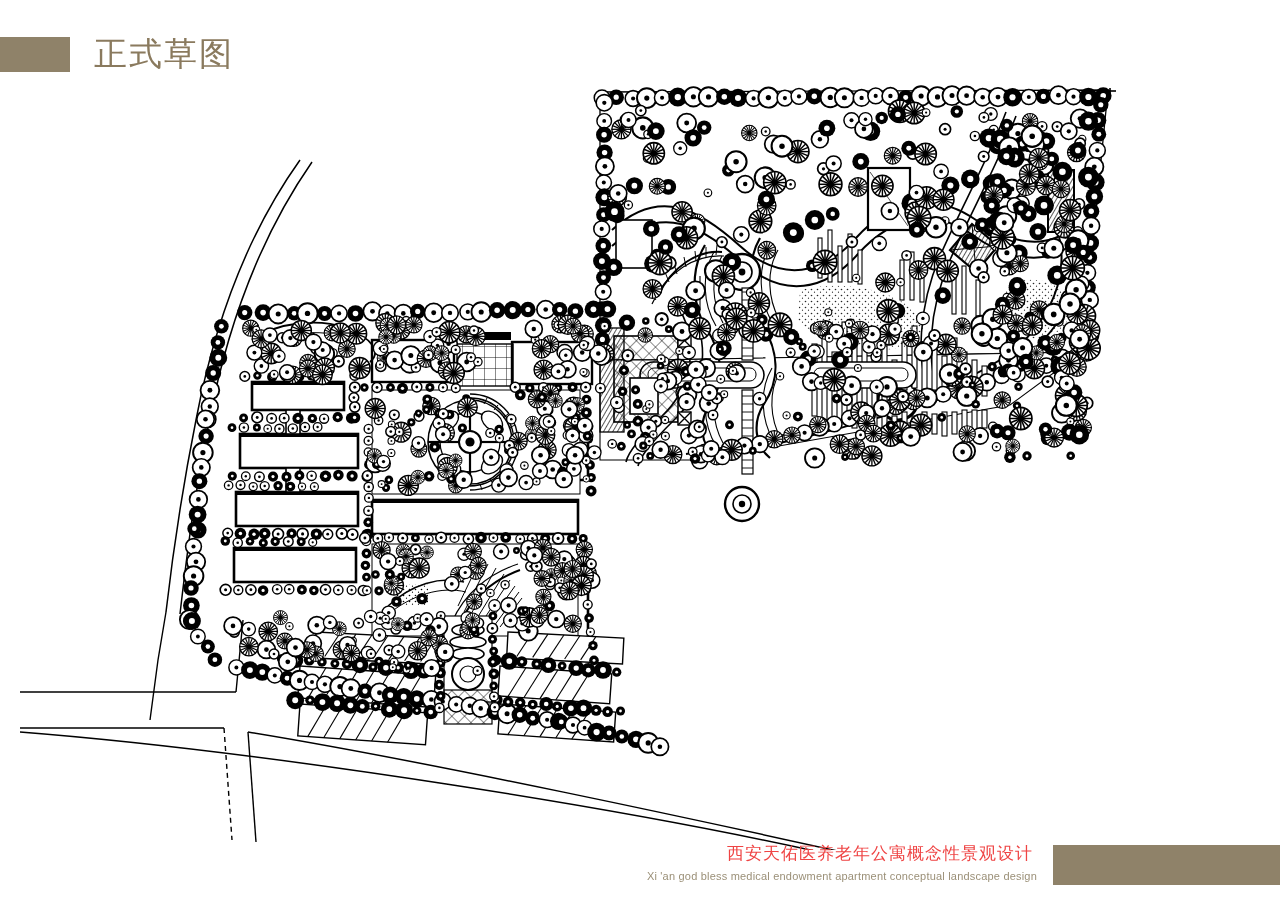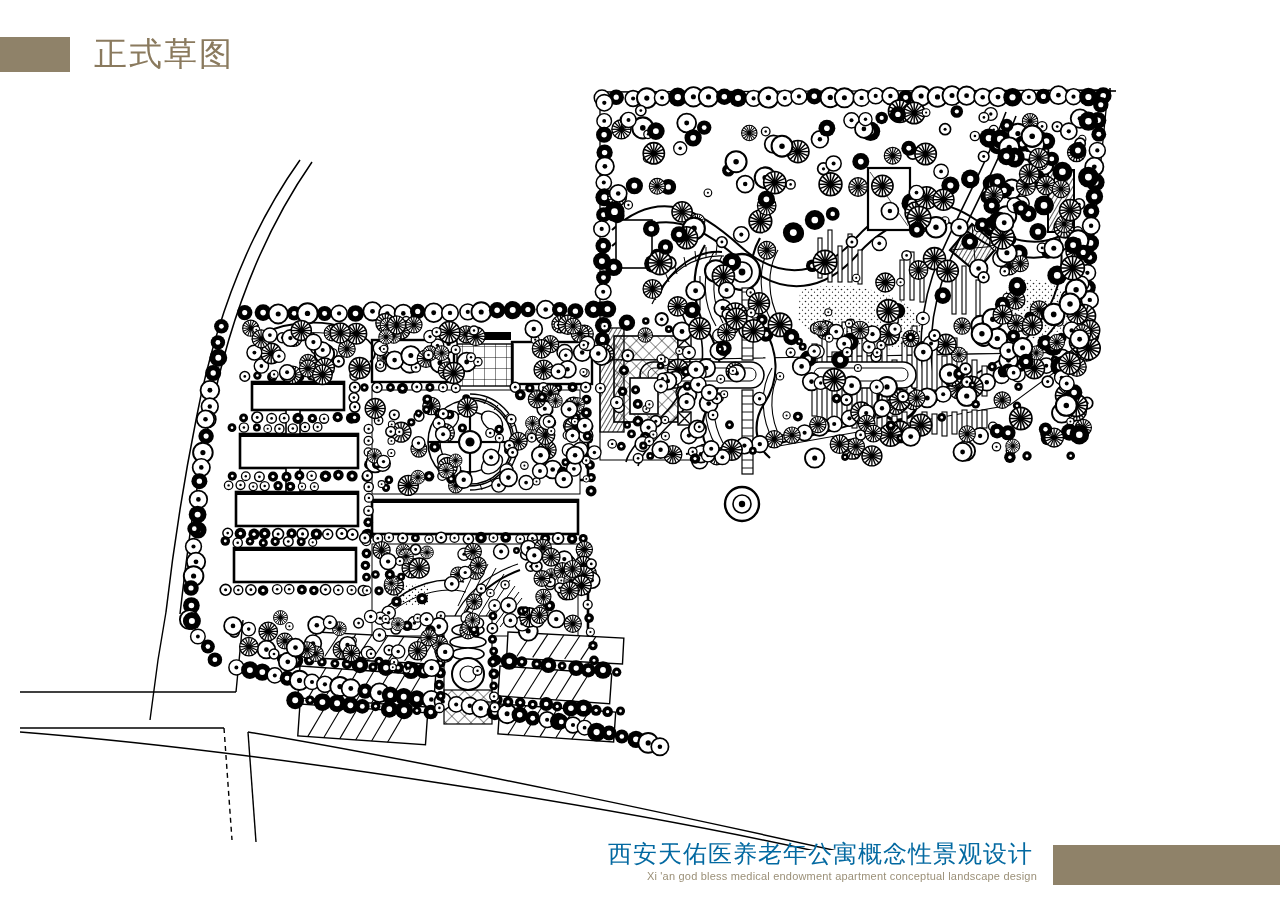--- a/index.html
+++ b/index.html
@@ -16,21 +16,21 @@
 
   
   #plan-canvas{position:absolute;left:0;top:60px;width:1280px;height:790px;}
   #plan-svg{display:block;width:1280px;height:790px;}
 
   
   #footer-bar{position:absolute;left:0;bottom:0;width:1280px;height:70px;}
   #footer-swatch{position:absolute;left:1053px;top:845px;width:227px;height:40px;
        background:#8f8269;}
   #footer-cn{position:absolute;right:247px;top:841px;
-       font-size:24px;line-height:26px;color:#0369a1;letter-spacing:1px;
+       font-size:17px;line-height:26px;color:#ef4444;letter-spacing:1px;
        white-space:nowrap;text-align:right;}
   #footer-en{position:absolute;right:243px;top:866px;
        font-size:11px;line-height:20px;color:#9b9078;letter-spacing:.2px;
        white-space:nowrap;text-align:right;}
 </style>
 </head>
 <body>
 
 <div id="header-bar">
   <div id="header-swatch"></div>

